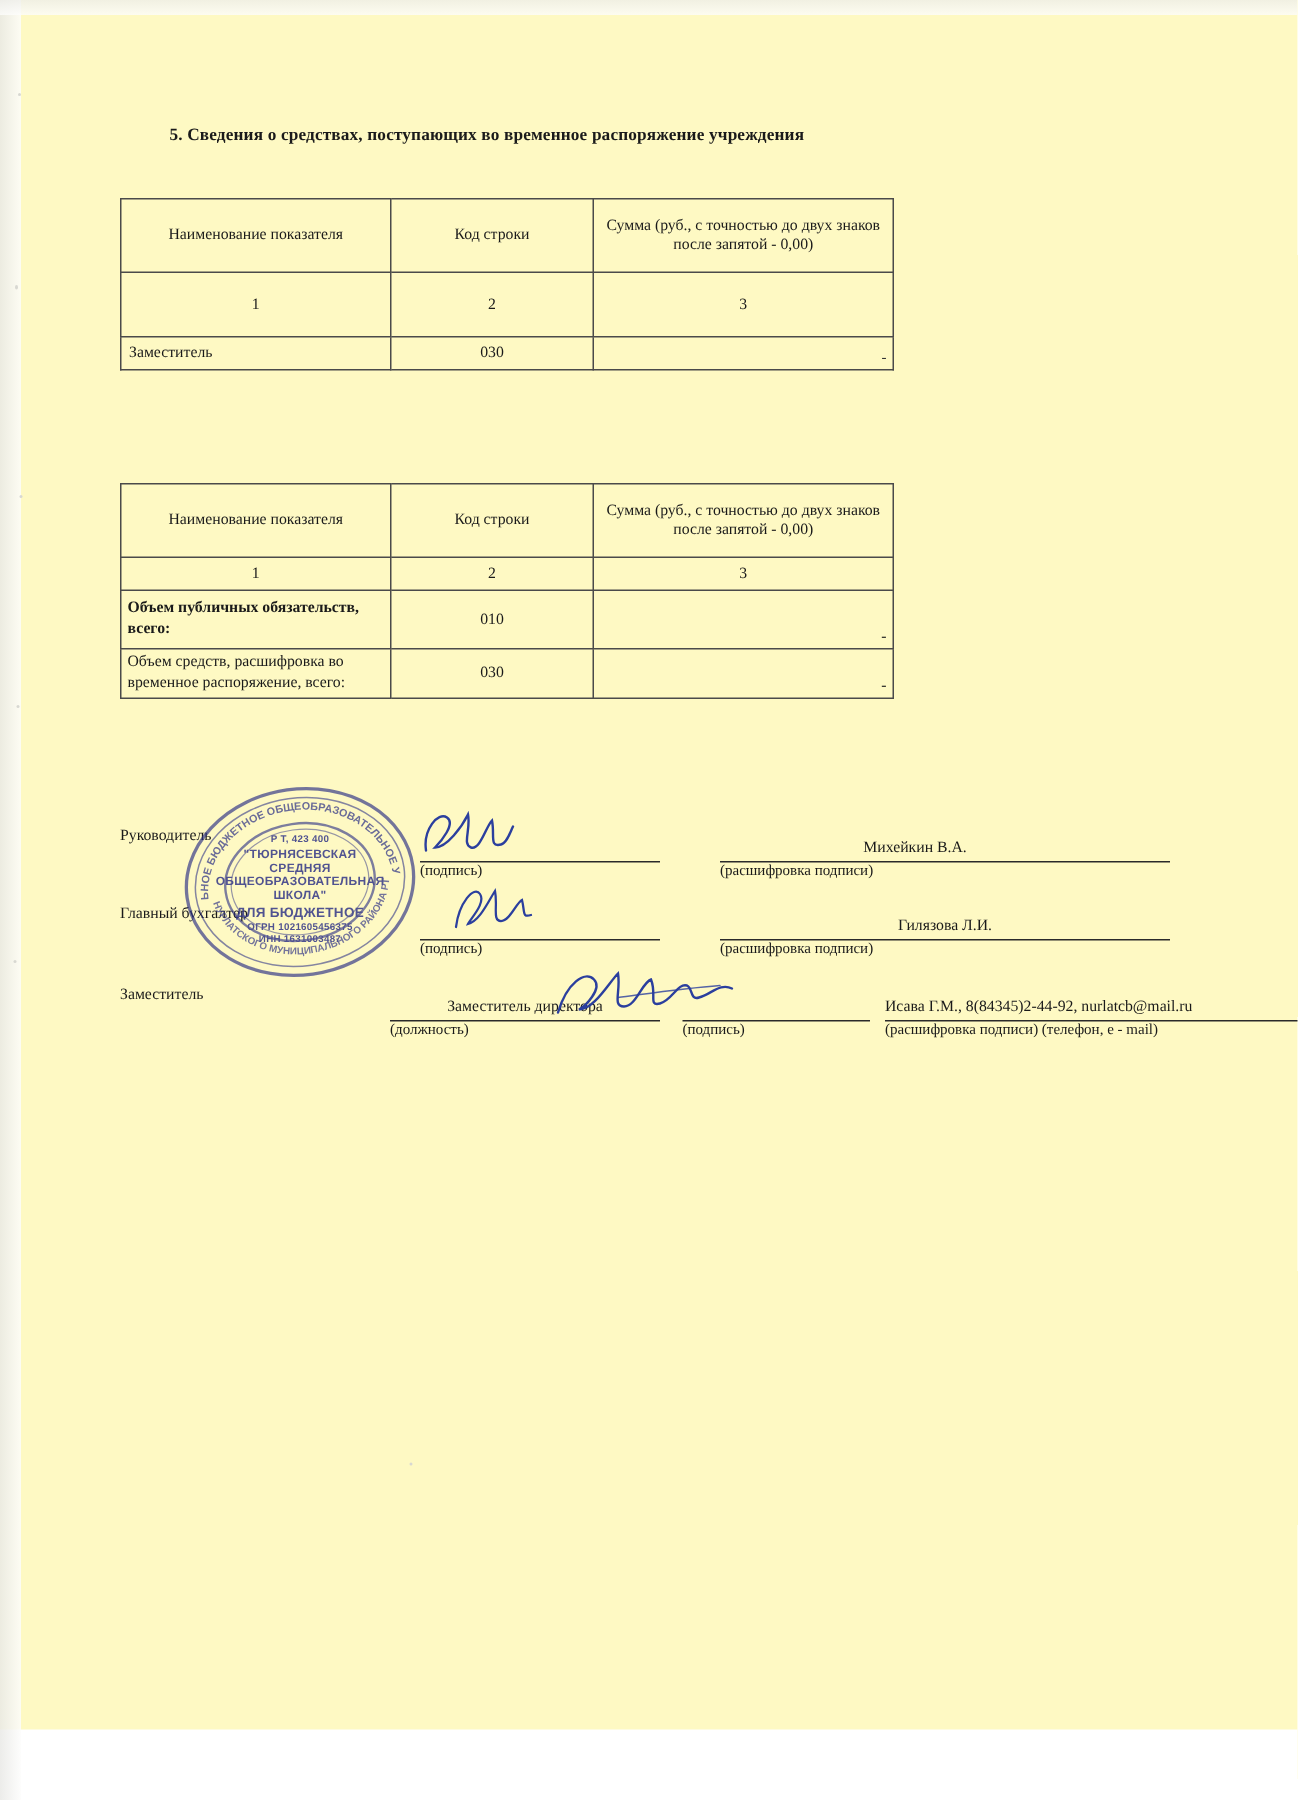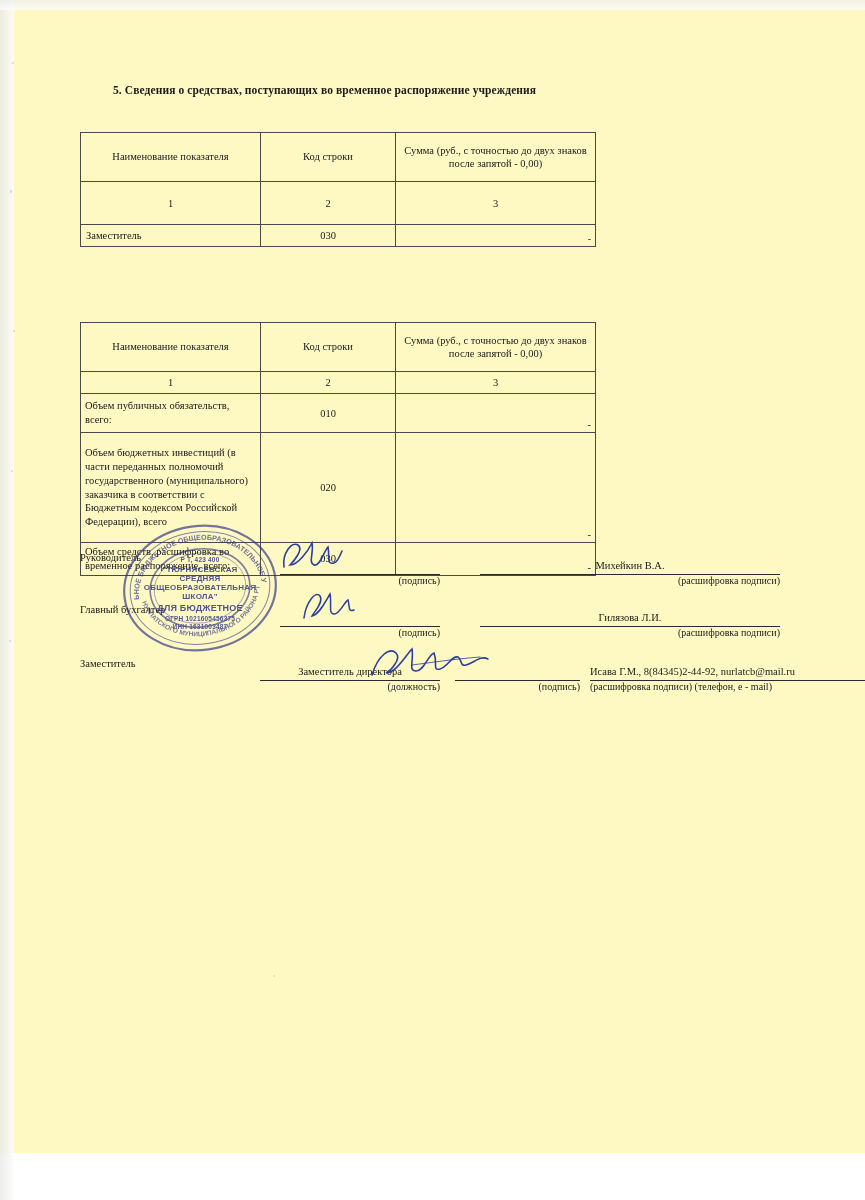--- a/index.html
+++ b/index.html
@@ -131,34 +131,34 @@
     font-size: 10.5px;
   }
   .sig-line {
     position: absolute;
     border-bottom: 1px solid #2a2a2a;
     height: 0;
   }
   .sig-caption {
     position: absolute;
     font-size: 10px;
-    text-align: right;
+    text-align: left;
     color: #1a1a1a;
   }
   .sig-name {
     position: absolute;
     font-size: 10.5px;
     text-align: center;
   }
 
   
   #sig1-line-sign  { left: 200px; top: 22px; width: 160px; }
   #sig1-cap-sign   { left: 200px; top: 23px; width: 160px; }
   #sig1-line-name  { left: 400px; top: 22px; width: 300px; }
-  #sig1-name       { left: 400px; top: 8px;  width: 300px; }
+  #sig1-name       { left: 380px; top: 8px;  width: 300px; }
   #sig1-cap-name   { left: 400px; top: 23px; width: 300px; }
 
   
   #sig2-line-sign  { left: 200px; top: 22px; width: 160px; }
   #sig2-cap-sign   { left: 200px; top: 23px; width: 160px; }
   #sig2-line-name  { left: 400px; top: 22px; width: 300px; }
   #sig2-name       { left: 400px; top: 8px;  width: 300px; }
   #sig2-cap-name   { left: 400px; top: 23px; width: 300px; }
 
   
@@ -261,27 +261,22 @@
         <td class="th">Наименование показателя</td>
         <td class="th">Код строки</td>
         <td class="th">Сумма (руб., с точностью до двух знаков после запятой - 0,00)</td>
       </tr>
       <tr class="num-row-2">
         <td>1</td>
         <td>2</td>
         <td>3</td>
       </tr>
       <tr>
-        <td class="label-multi" style="height:34px;">Объем публичных обязательств, всего:</td>
+        <td class="label-multi" style="height:34px;font-weight:bold;">Объем публичных обязательств, всего:</td>
         <td class="code-mid">010</td>
-        <td class="sum" style="text-align:right;vertical-align:bottom;padding-right:4px;">-</td>
-      </tr>
-      <tr>
-        <td class="label-multi" style="height:105px;">Объем бюджетных инвестиций (в части переданных полномочий государственного (муниципального) заказчика в соответствии с Бюджетным кодексом Российской Федерации), всего</td>
-        <td class="code-mid">020</td>
         <td class="sum" style="text-align:right;vertical-align:bottom;padding-right:4px;">-</td>
       </tr>
       <tr>
         <td class="label-multi" style="height:27px;">Объем средств, расшифровка во временное распоряжение, всего:</td>
         <td class="code-mid">030</td>
         <td class="sum" style="text-align:right;vertical-align:bottom;padding-right:4px;">-</td>
       </tr>
     </tbody>
   </table>
 

